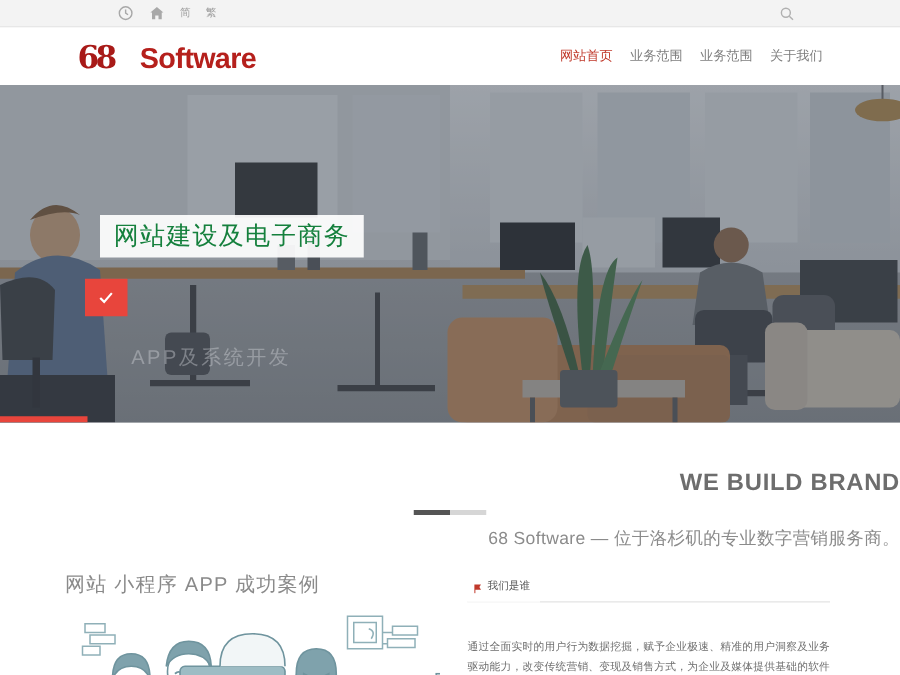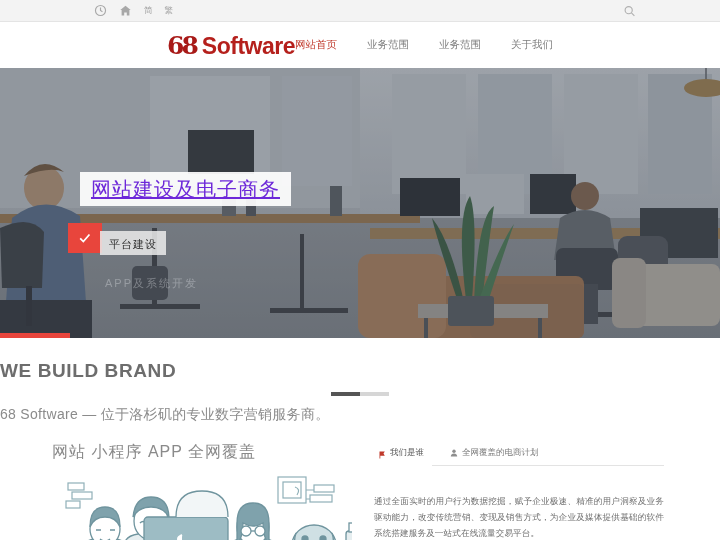--- a/index.html
+++ b/index.html
@@ -30,68 +30,68 @@
     font-size:8.5px; color:#9e9e9e; letter-spacing:0;
     font-family:"DejaVu Sans","Liberation Sans",sans-serif;
   }
   .topbar-right { position:absolute; right:0; top:0; height:100%;
     display:flex; align-items:center; padding-right:4px;}
   .search-ico { width:14px;height:14px; color:#b0b0b0; display:block;}
 
   
   .header { height:46px; background:#fff; position:relative; }
   .header-inner { width:620px; margin:0 auto; height:100%;
-    display:flex; align-items:center; justify-content:center; padding:0 12px;}
+    display:flex; align-items:center; justify-content:space-between; padding:0 12px;}
   .logo { display:flex; align-items:baseline; color:#a81a18; }
   .logo-mark {
     font-family:"DejaVu Serif","Liberation Serif",serif;
     font-weight:700; font-size:25px; letter-spacing:-3px; line-height:1;
     color:#a81a18;
   }
   .logo-text {
-    font-size:23px; font-weight:700; color:#b5201c; margin-left:6px;
+    font-size:23px; font-weight:700; color:#b5201c; margin-left:21px;
     letter-spacing:-0.5px; line-height:1;
   }
-  .nav { display:flex; align-items:center; gap:30px; }
+  .nav { display:flex; align-items:center; gap:14px; }
   .nav-item {
     font-size:10.5px; color:#7d7d7d; white-space:nowrap;
     font-family:"DejaVu Sans","Liberation Sans",sans-serif;
   }
   .nav-item.active { color:#c0392b; }
 
   
   .hero { position:relative; width:100%; height:270px; overflow:hidden; background:#6d7178;}
   .hero-photo { position:absolute; inset:0; }
   .hero-overlay { position:absolute; inset:0; background:rgba(60,66,78,0.42); }
   .hero-caption {
     position:absolute; left:80px; top:104px;
     background:rgba(255,255,255,0.92); padding:5px 11px;
   }
-  .hero-caption span { font-size:20px; color:#6d28d9; letter-spacing:1px; line-height:1.2;text-decoration:underline;}
+  .hero-caption span { font-size:20px; color:#15803d; letter-spacing:1px; line-height:1.2;}
   .hero-badge {
     position:absolute; left:68px; top:155px;
     width:34px; height:30px; background:#e8453c;
     display:flex; align-items:center; justify-content:center;
   }
   .hero-badge svg { width:14px; height:14px; }
   .hero-sub {
     position:absolute; left:100px; top:163px;
     background:rgba(235,235,235,0.85); padding:3px 9px;
   }
   .hero-sub span { font-size:11px; color:#2e2e2e; letter-spacing:1px; }
   .hero-ghost {
     position:absolute; left:105px; top:208px;
-    font-size:11px; color:rgba(215,218,222,0.40); letter-spacing:2px;
+    font-size:16px; color:rgba(215,218,222,0.40); letter-spacing:2px;
   }
   .hero-progress {
     position:absolute; left:0; bottom:0; height:5px; width:70px; background:#e8453c;
   }
 
   
-  .section-head { text-align:left; padding-top:22px; }
+  .section-head { text-align:right; padding-top:22px;margin-top:16px; }
   .section-title {
     font-size:19px; font-weight:700; color:#6d6d6d; letter-spacing:0.6px;
   }
   .divider { width:58px; height:4px; margin:10px auto 0; display:flex; }
   .divider i { display:block; height:100%; }
   .divider i.dark { width:50%; background:#555; }
   .divider i.light { width:50%; background:#d6d6d6; }
   .section-sub {
     margin-top:10px; font-size:14px; color:#8b8b8b; letter-spacing:0.3px;
   }
@@ -264,42 +264,39 @@
     <div class="hero-caption">
       <span>网站建设及电子商务</span>
     </div>
 
     <div class="hero-badge">
       <svg viewBox="0 0 16 16" fill="none" stroke="#ffffff" stroke-width="2">
         <path d="M2.5 8.4l3.6 3.6 7-8"></path>
       </svg>
     </div>
 
-    <div class="hero-sub">
-      <span>平台建设</span>
-    </div>
 
     <div class="hero-ghost">APP及系统开发</div>
 
     <div class="hero-progress"></div>
   </div>
 
   <div class="section-head">
     <div class="section-title">WE BUILD BRAND</div>
     <div class="divider">
       <i class="dark"></i>
       <i class="light"></i>
     </div>
     <div class="section-sub">68 Software — 位于洛杉矶的专业数字营销服务商。</div>
   </div>
 
   <div class="content">
 
     <div class="col-left">
-      <div class="left-heading">网站 小程序 APP 全网覆盖</div>
+      <div class="left-heading">网站 小程序 APP 成功案例</div>
 
       <svg class="illus" viewBox="0 0 300 100">
         <g fill="none" stroke="#8fb0b8" stroke-width="1.2">
 
           <rect x="16" y="10" width="16" height="7"></rect>
             <rect x="20" y="19" width="20" height="7"></rect>
           <rect x="14" y="28" width="14" height="7"></rect>
           <rect x="226" y="4" width="28" height="26"></rect>
             <rect x="231" y="9" width="18" height="16"></rect>
           <path d="M243 14 q6 2 2 8"></path>
@@ -362,29 +359,20 @@
     <div class="col-right">
       <div class="tabs">
         <div class="tab active">
           <span class="tab-ico">
             <svg viewBox="0 0 16 16" fill="currentColor">
                 <path d="M3 1v14h1.6V9.4h9L11 5.2l2.6-4.2z"></path>
               </svg>
           </span>
           <span>我们是谁</span>
         </div>
-        <div class="tab second">
-          <span class="tab-ico">
-            <svg viewBox="0 0 16 16" fill="currentColor">
-              <circle cx="8" cy="4.6" r="3.4"></circle>
-                <path d="M1.6 15c0-3.6 2.9-5.8 6.4-5.8s6.4 2.2 6.4 5.8z"></path>
-            </svg>
-          </span>
-          <span>全网覆盖的电商计划</span>
-        </div>
       </div>
 
       <p class="para">通过全面实时的用户行为数据挖掘，赋予企业极速、精准的用户洞察及业务驱动能力，改变传统营销、变现及销售方式，为企业及媒体提供基础的软件系统搭建服务及一站式在线流量交易平台。</p>
       <p class="para">68 Software 希望通过分析客户旅程，帮助在美商家发展其围绕商品营销，品牌服务以及客户忠诚度计划的全渠道布局新战略。</p>
     </div>
 
   </div>
 
 </div>
 

